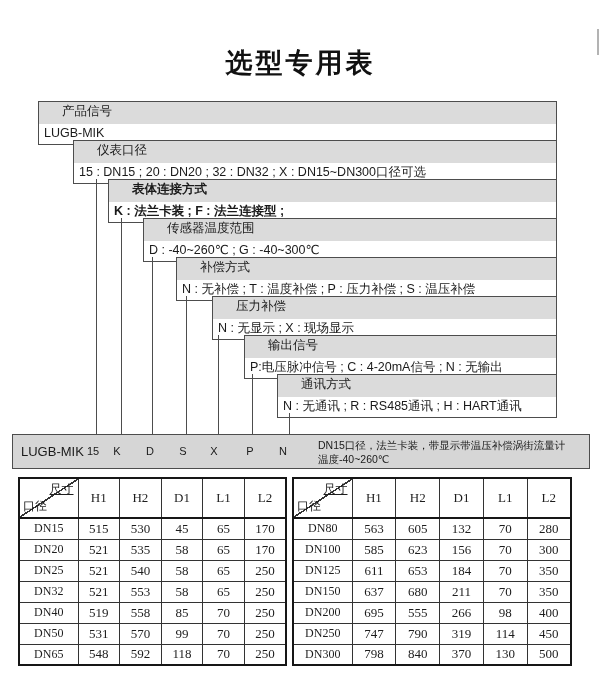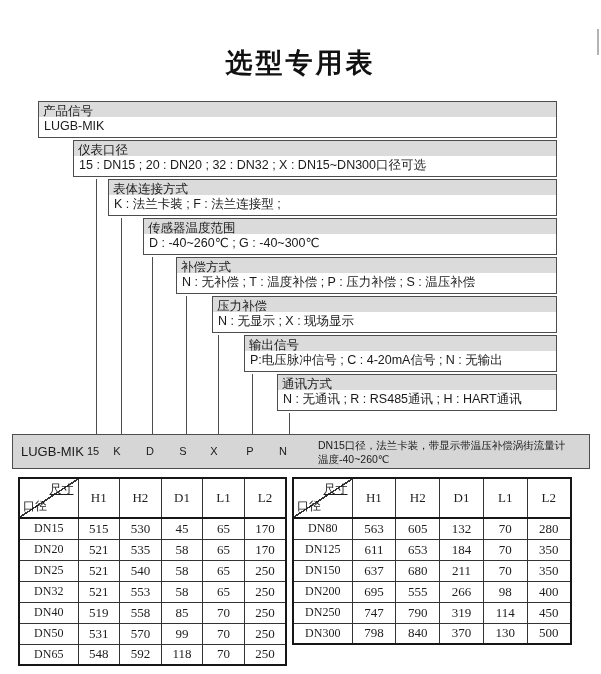--- a/index.html
+++ b/index.html
@@ -6,27 +6,27 @@
   .page{position:relative;width:601px;height:674px;background:#ffffff;overflow:hidden;
         font-family:"Liberation Sans","DejaVu Sans",sans-serif;color:#1a1a1a;margin-top:11px;}
 
   .title{position:absolute;top:34px;left:0;width:100%;text-align:center;
          font-size:27px;font-weight:700;letter-spacing:3px;color:#111;}
 
   .scroll-frag{position:absolute;left:597px;top:18px;width:2px;height:26px;background:#b3b3b3;}
 
   
   .sel-box{position:absolute;border:1px solid #4d4d4d;background:#fff;box-sizing:border-box;}
-  .sel-head{height:15px;line-height:19px;background:var(--header-bg,#dbdbdb);
-            padding-left:4px;font-size:12.5px;white-space:nowrap;overflow:hidden;}
+  .sel-head{height:22px;line-height:19px;background:var(--header-bg,#dbdbdb);
+            padding-left:23px;font-size:12.5px;white-space:nowrap;overflow:hidden;}
   .sel-body{height:20px;line-height:19px;background:#fff;padding-left:5px;
             font-size:12.5px;white-space:nowrap;overflow:hidden;}
   .b0{left:38px;top:90px;width:519px;}
   .b1{left:73px;top:129px;width:484px;}
-  .b2{left:108px;top:168px;width:449px;}
+  .b2{left:108px;top:168px;width:449px;font-weight:bold;}
   .b3{left:143px;top:207px;width:414px;}
   .b4{left:176px;top:246px;width:381px;}
   .b5{left:212px;top:285px;width:345px;}
   .b6{left:244px;top:324px;width:313px;}
   .b7{left:277px;top:363px;width:280px;}
 
   .conn{position:absolute;width:1px;background:#4d4d4d;}
   .c0{left:96px;top:168px;height:255px;}
   .c1{left:121px;top:207px;height:216px;}
   .c2{left:152px;top:246px;height:177px;}
@@ -231,20 +231,28 @@
       <tbody>
         <tr>
           <td class="lbl">DN80</td>
           <td>563</td>
           <td>605</td>
           <td>132</td>
           <td>70</td>
           <td>280</td>
         </tr>
         <tr>
+          <td class="lbl">DN100</td>
+          <td>585</td>
+          <td>623</td>
+          <td>156</td>
+          <td>70</td>
+          <td>300</td>
+        </tr>
+        <tr>
           <td class="lbl">DN125</td>
           <td>611</td>
           <td>653</td>
           <td>184</td>
           <td>70</td>
           <td>350</td>
         </tr>
         <tr>
           <td class="lbl">DN150</td>
           <td>637</td>

